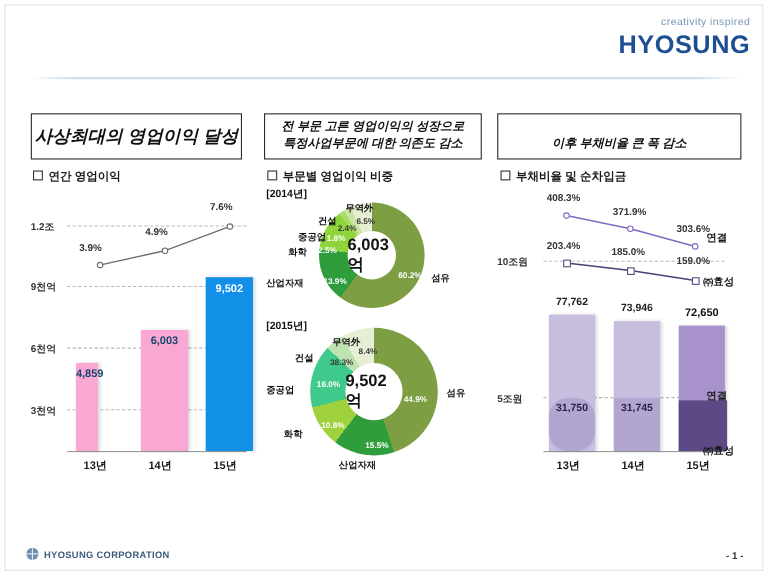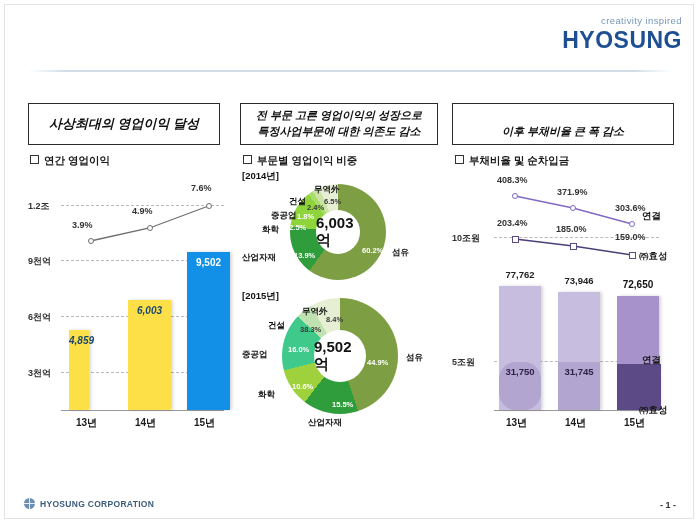--- a/index.html
+++ b/index.html
@@ -18,21 +18,21 @@
   .brand{position:absolute;right:18px;top:16px;text-align:right;line-height:1;}
   .brand .tag{font-size:9.5px;color:#7796b8;letter-spacing:.4px;font-style:normal;}
   .brand .name{font-size:23px;font-weight:bold;color:#1e4f93;letter-spacing:.5px;margin-top:3px;}
   .hrule{position:absolute;left:28px;top:70px;width:644px;height:2px;
          background:linear-gradient(to right,#ffffff 0%,#cfdde8 6%,#cfdde8 94%,#ffffff 100%);}
 
   
   .tbox{position:absolute;border:1px solid #2b2b2b;box-sizing:border-box;background:#fff;
         display:flex;align-items:center;justify-content:center;text-align:center;
         font-weight:bold;font-style:italic;color:#111;}
-  #tbox1{left:28px;top:103px;width:192px;height:42px;font-size:13px;}
+  #tbox1{left:28px;top:103px;width:192px;height:42px;font-size:16px;}
   #tbox2{left:240px;top:103px;width:198px;height:42px;font-size:11px;line-height:1.45;}
   #tbox3{left:452px;top:103px;width:222px;height:42px;font-size:11px;line-height:1.45;}
 
   
   .cap{position:absolute;font-size:10.5px;font-weight:bold;color:#1a1a1a;}
   .cap .sq{display:inline-block;width:7px;height:7px;border:1.2px solid #333;margin-right:5px;
            vertical-align:baseline;}
   #cap1{left:30px;top:154px;}
   #cap2{left:243px;top:154px;}
   #cap3{left:455px;top:154px;}
@@ -42,21 +42,21 @@
   .vallab{position:absolute;font-size:9.5px;font-weight:bold;}
   .catlab{position:absolute;font-size:10px;font-weight:bold;color:#1a1a1a;}
   .gl{position:absolute;height:0;border-top:1px dashed #b9b9b9;}
   .axisline{position:absolute;background:#9a9a9a;height:1px;}
 
   
   #leftchart{position:absolute;left:28px;top:168px;width:196px;height:272px;}
   .bar{position:absolute;bottom:0;box-shadow:2px 0 3px rgba(0,0,0,.16);}
   .bar .bl{position:absolute;top:5px;left:0;right:0;text-align:center;color:#fff;
            font-size:10px;font-weight:bold;}
-  .bar.b1,.bar.b2{background:#fde047;font-style:italic;}
+  .bar.b1,.bar.b2{background:#f9a8d4;}
   .bar.b3{background:#1290e8;}
   .bar.b1 .bl,.bar.b2 .bl{color:#17466e;}
   .dot{position:absolute;width:6px;height:6px;border-radius:50%;background:#fff;
        border:1.4px solid #6f6f6f;box-sizing:border-box;}
   .pctlab{position:absolute;font-size:9px;font-weight:bold;color:#333;}
 
   
   #midchart{position:absolute;left:240px;top:168px;width:206px;height:272px;}
   .yrtag{position:absolute;font-size:9.5px;font-weight:bold;color:#111;}
   .donut{position:absolute;border-radius:50%;}

